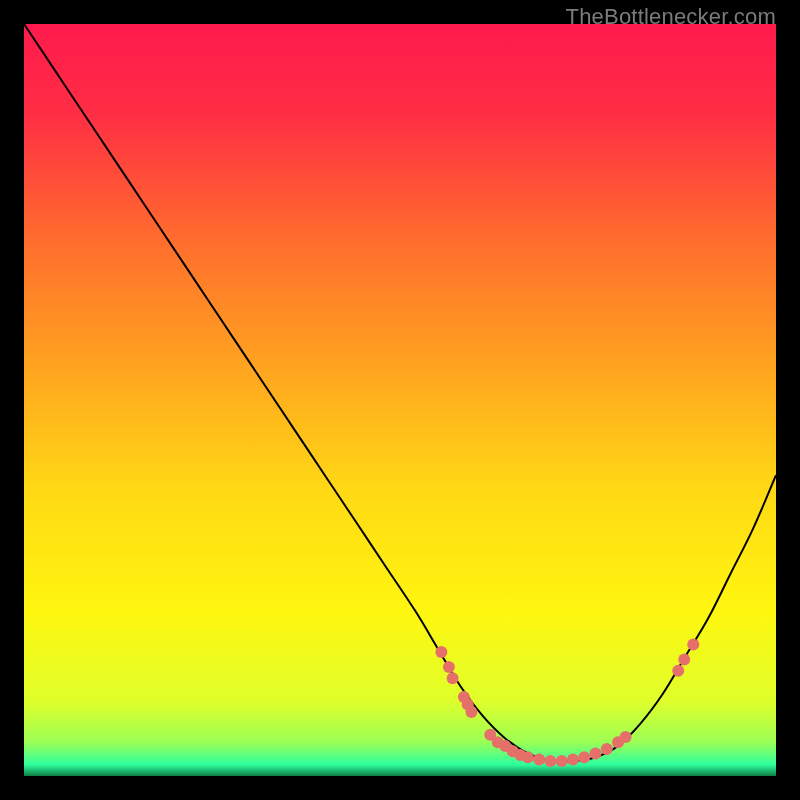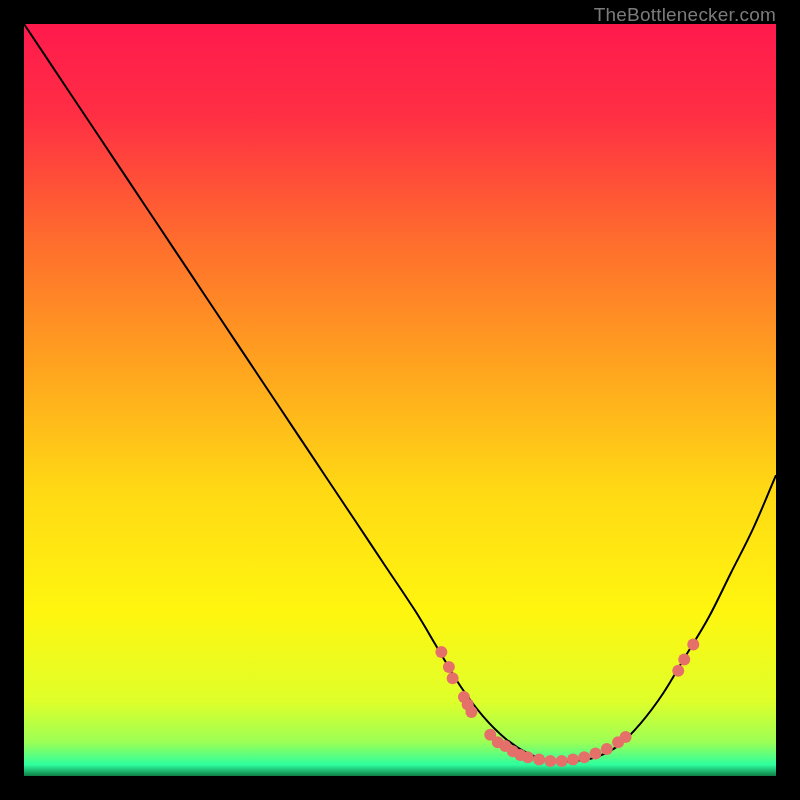--- a/index.html
+++ b/index.html
@@ -17,21 +17,21 @@
     top: 24px;
     width: 752px;
     height: 752px;
     background: #000;
   }
   .watermark {
     position: absolute;
     top: 4px;
     right: 24px;
     color: #7b7b7b;
-    font-size: 19px;
+    font-size: 22px;
     font-weight: 500;
     letter-spacing: 0.2px;
   }
 </style>
 </head>
 <body>
 
 <div class="frame">
   <svg class="plot-svg" width="752" height="752" viewBox="0 0 752 752">
     <defs>

